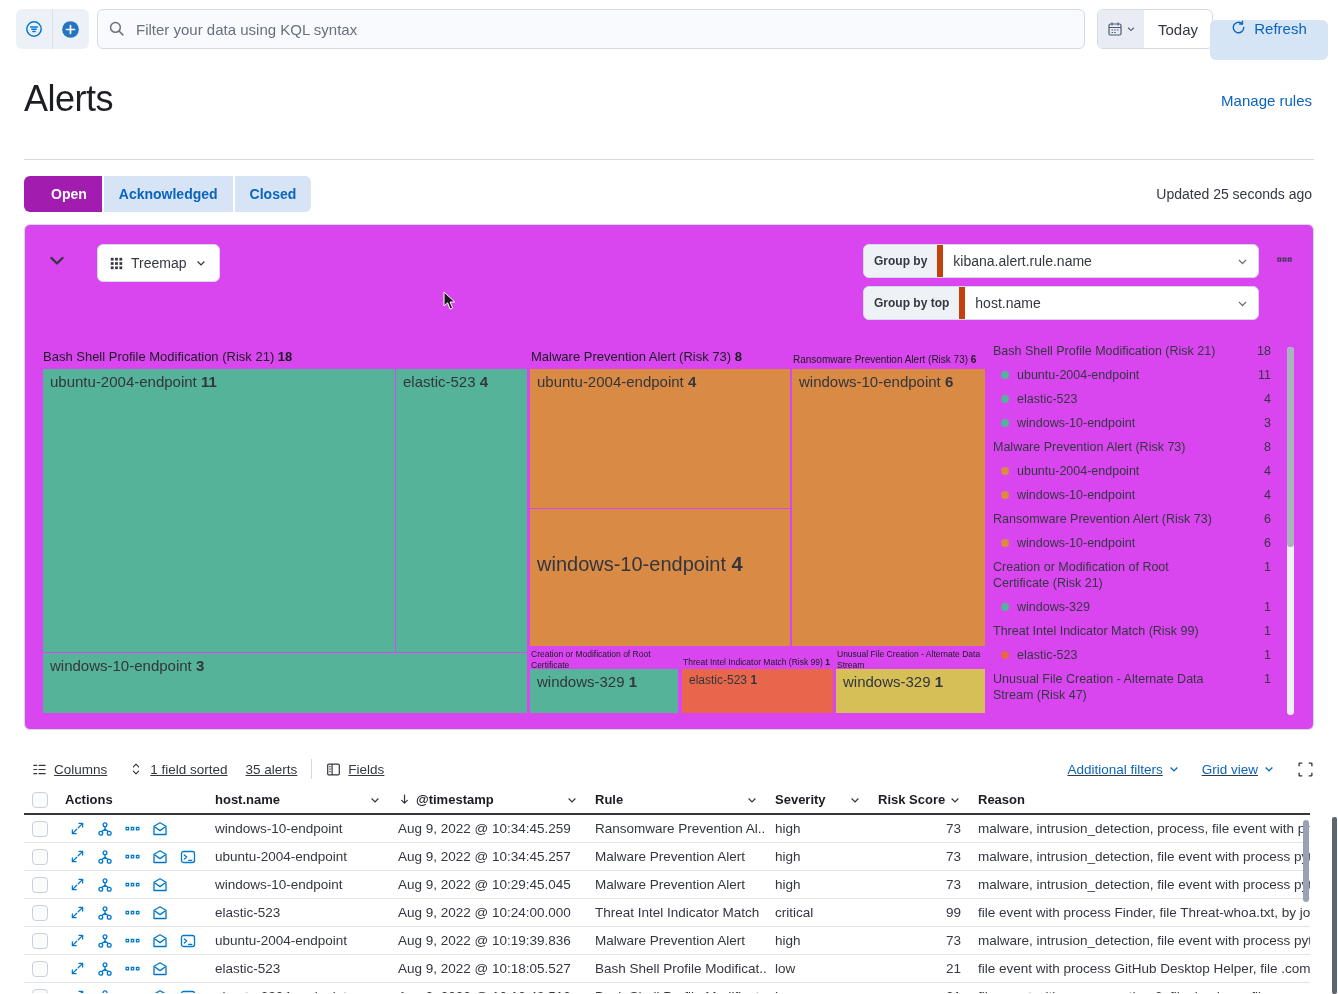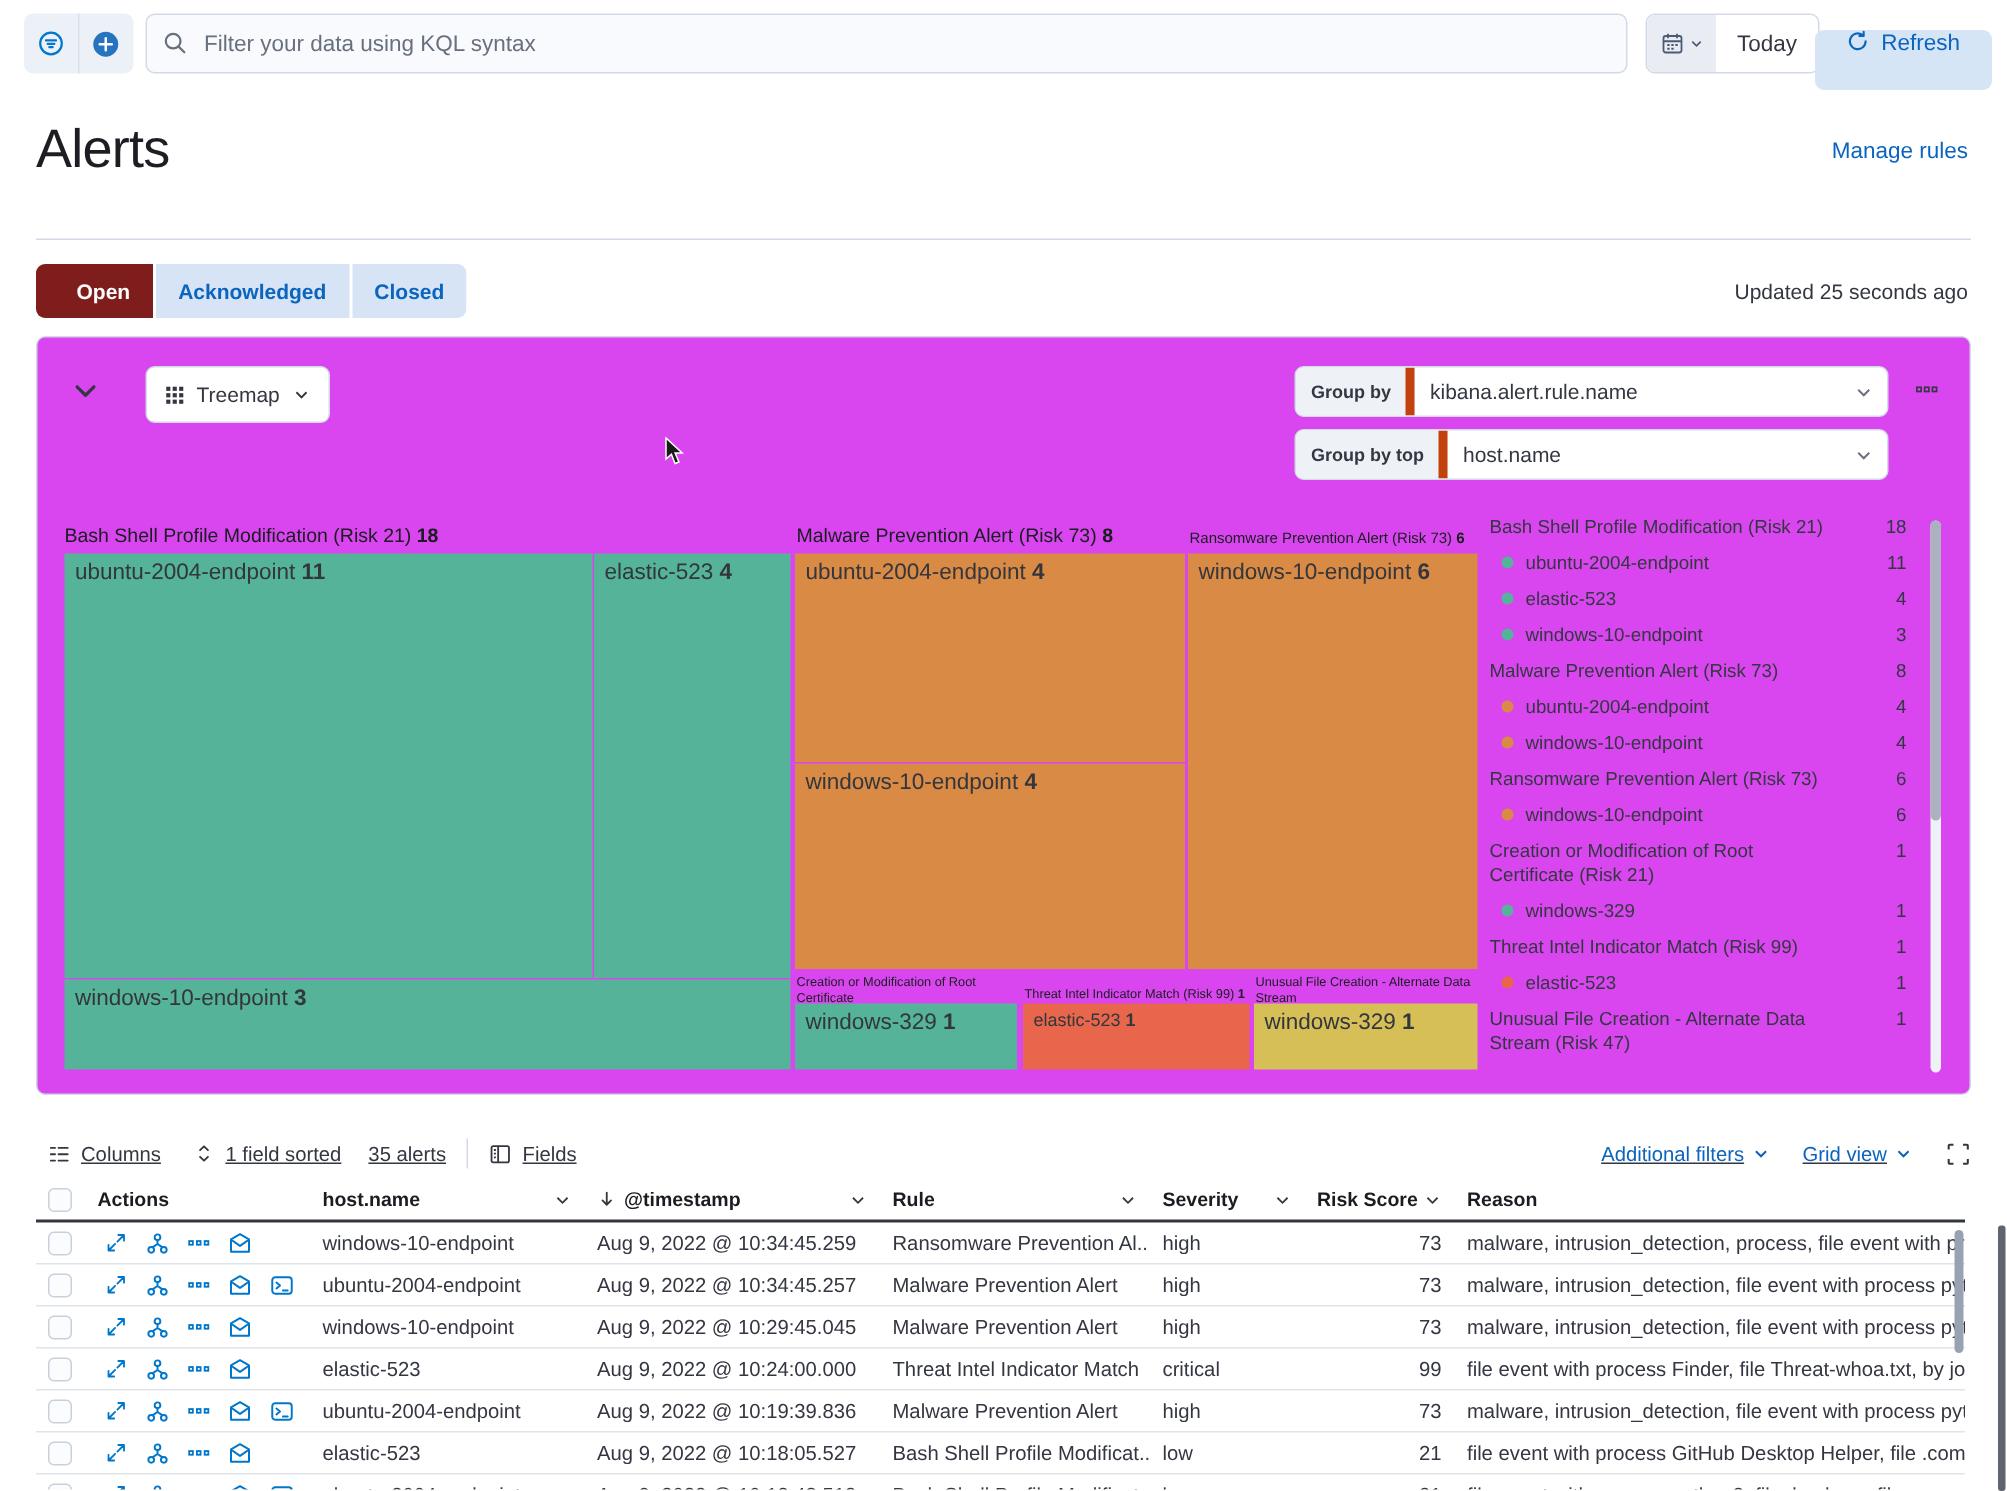--- a/index.html
+++ b/index.html
@@ -31,21 +31,21 @@
   
   .page-title { position:absolute; left:24px; top:78px; font-size:36px; font-weight:400; color:#1d1e24; letter-spacing:-0.5px; }
   .manage-rules { position:absolute; right:26px; top:92px; font-size:15px; color:#0b64bd; font-weight:500; cursor:pointer; }
   .hdr-divider { position:absolute; left:24px; top:159px; width:1290px; height:1px; background:#d3dae6; }
 
   
   .tabs { position:absolute; left:24px; top:176px; height:36px; display:flex; gap:2px;
     border-radius:6px; overflow:hidden; }
   .tab { padding:0 15px; display:flex; align-items:center; font-size:14px; font-weight:600;
     background:#d6e4f5; color:#0b64bd; cursor:pointer; }
-  .tab.active { background:#7f1d1d; color:#fff;padding-left:27px; }
+  .tab.active { background:#a21caf; color:#fff;padding-left:27px; }
   .updated-text { position:absolute; right:26px; top:186px; font-size:14px; color:#343741; }
 
   
   .viz-panel { position:absolute; left:24px; top:224px; width:1290px; height:506px;
     border:1px solid #d3dae6; border-radius:6px; background:#d946ef; }
   .collapse-toggle { position:absolute; left:22px; top:26px; cursor:pointer; }
   .chart-select { position:absolute; left:72px; top:19px; height:38px; padding:0 12px;
     border:1px solid #d3dae6; border-radius:6px; background:#fff; display:flex; align-items:center;
     gap:8px; font-size:14px; color:#343741; cursor:pointer; }
   .groupby-row { position:absolute; height:34px; display:flex; border:1px solid #d3dae6;
@@ -240,21 +240,21 @@
       <div class="tm-cell" style="left: 371px; top: 144px; width: 131px; height: 283px; background: rgb(84, 179, 153);">
         <div class="tm-cell-label" style="font-size: 15px;"><span>elastic-523 </span><b>4</b></div>
       </div>
       <div class="tm-cell" style="left: 18px; top: 428px; width: 484px; height: 60px; background: rgb(84, 179, 153);">
         <div class="tm-cell-label" style="font-size: 15px;"><span>windows-10-endpoint </span><b>3</b></div>
       </div>
       <div class="tm-cell" style="left: 505px; top: 144px; width: 260px; height: 139px; background: rgb(217, 138, 69);">
         <div class="tm-cell-label" style="font-size: 15px;"><span>ubuntu-2004-endpoint </span><b>4</b></div>
       </div>
       <div class="tm-cell" style="left: 505px; top: 284px; width: 260px; height: 137px; background: rgb(217, 138, 69);">
-        <div class="tm-cell-label" style="font-size: 15px;"><span>windows-10-endpoint </span><b>4</b></div>
+        <div class="tm-cell-label" style="font-size: 20px; margin-top: 40px;"><span>windows-10-endpoint </span><b>4</b></div>
       </div>
       <div class="tm-cell" style="left: 767px; top: 144px; width: 193px; height: 277px; background: rgb(217, 138, 69);">
         <div class="tm-cell-label" style="font-size: 15px;"><span>windows-10-endpoint </span><b>6</b></div>
       </div>
       <div class="tm-cell" style="left: 505px; top: 444px; width: 148px; height: 44px; background: rgb(84, 179, 153);">
         <div class="tm-cell-label" style="font-size: 15px;"><span>windows-329 </span><b>1</b></div>
       </div>
       <div class="tm-cell" style="left: 657px; top: 444px; width: 151px; height: 44px; background: rgb(231, 102, 76);">
         <div class="tm-cell-label" style="font-size: 12px;"><span>elastic-523 </span><b>1</b></div>
       </div>

